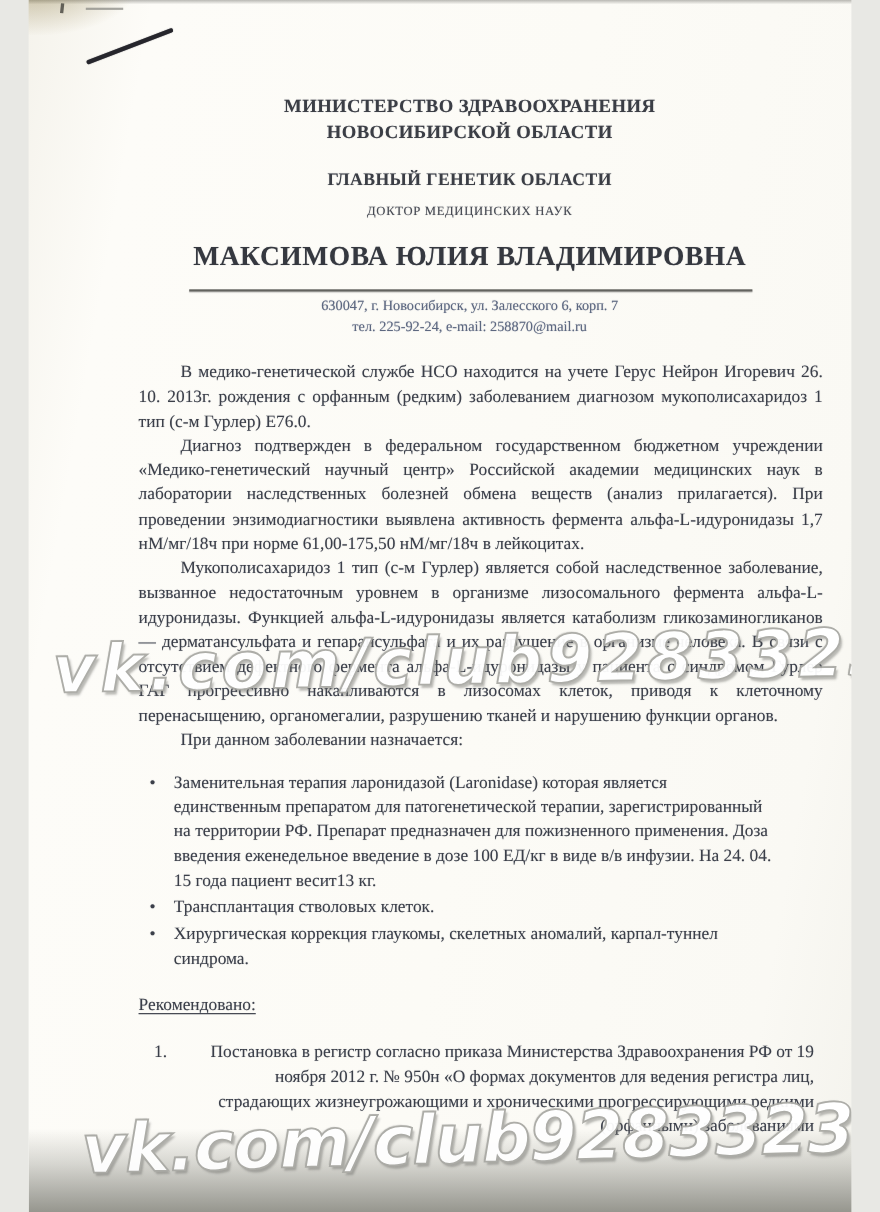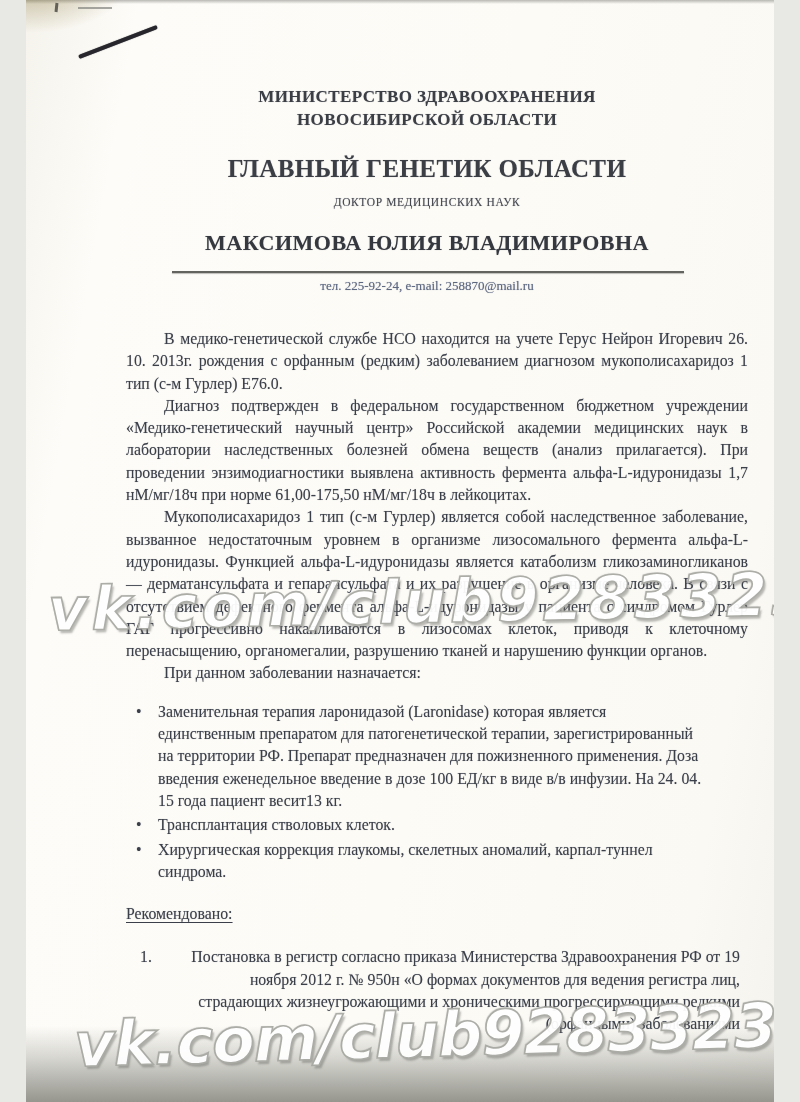--- a/index.html
+++ b/index.html
@@ -15,23 +15,23 @@
   .corner-smudge{position:absolute;top:-20px;left:-22px;width:120px;height:52px;
     background:radial-gradient(ellipse at 22% 12%,rgba(152,136,86,0.55),rgba(152,136,86,0) 72%);}
   .tiny-mark-a{position:absolute;top:3px;left:29px;width:3px;height:9px;background:#44423c;opacity:.8;transform:rotate(6deg);}
   .tiny-mark-b{position:absolute;top:7px;left:52px;width:34px;height:2px;background:#8a8a84;opacity:.75;}
   .pen-slash{position:absolute;top:40px;left:50px;width:84px;height:4px;border-radius:3px;
     background:#26262c;transform:rotate(-21deg);box-shadow:0 0 1px rgba(20,20,30,.6);}
   
   .letterhead{position:absolute;top:85px;left:118px;width:566px;text-align:center;color:#3b3e45;
     text-shadow:0 0 1px rgba(80,85,100,.45);}
   .ministry{font-weight:bold;font-size:17px;line-height:23px;letter-spacing:.4px;}
-  .chief-title{margin-top:24px;font-weight:bold;font-size:25px;letter-spacing:.4px;}
+  .chief-title{margin-top:24px;font-weight:bold;font-size:16px;letter-spacing:.4px;}
   .degree{font-size:11.5px;margin-top:13px;letter-spacing:.6px;color:#474a52;}
-  .person-name{margin-top:22px;font-weight:bold;font-size:22px;letter-spacing:.5px;color:#35383f;}
+  .person-name{margin-top:22px;font-weight:bold;font-size:25px;letter-spacing:.5px;color:#35383f;}
   .divider{margin:15px 0 4px 28px;width:512px;height:2px;background:#63635f;
     box-shadow:0 1px 1px rgba(0,0,0,.25);}
   .address{font-size:13px;line-height:18.5px;color:#5d6880;text-shadow:0 0 1px rgba(90,100,130,.5);}
   
   .body-text{position:absolute;top:328px;left:100px;width:622px;font-size:15.8px;line-height:22.3px;
     color:#3b3f49;text-align:justify;text-shadow:0 0 1px rgba(85,90,108,.42);}
   .body-text p{margin:0;text-indent:38px;}
   .bullets{margin:16px 0 0 0;padding:0;list-style:none;text-align:left;}
   .bullets li{display:flex;margin:0 0 2px 0;}
   .bullets .marker{flex:none;width:32px;padding-left:10px;box-sizing:border-box;}
@@ -65,20 +65,21 @@
   <header class="letterhead">
     <div class="ministry">
       <div>МИНИСТЕРСТВО ЗДРАВООХРАНЕНИЯ</div>
       <div>НОВОСИБИРСКОЙ ОБЛАСТИ</div>
     </div>
     <div class="chief-title">ГЛАВНЫЙ ГЕНЕТИК ОБЛАСТИ</div>
     <div class="degree">ДОКТОР МЕДИЦИНСКИХ НАУК</div>
     <div class="person-name">МАКСИМОВА ЮЛИЯ ВЛАДИМИРОВНА</div>
     <div class="divider"></div>
     <div class="address">
+      <div>630047, г. Новосибирск, ул. Залесского 6, корп. 7</div>
       <div>тел. 225-92-24, e-mail: 258870@mail.ru</div>
     </div>
   </header>
 
   <main class="body-text">
     <p>В медико-генетической службе НСО находится на учете Герус Нейрон Игоревич  26. 10. 2013г. рождения с орфанным (редким) заболеванием диагнозом мукополисахаридоз 1 тип (с-м Гурлер) Е76.0.</p>
     <p>Диагноз подтвержден в федеральном государственном бюджетном учреждении «Медико-генетический научный центр» Российской академии медицинских наук  в лаборатории наследственных болезней обмена веществ (анализ прилагается). При проведении энзимодиагностики выявлена активность фермента альфа-L-идуронидазы 1,7 нМ/мг/18ч при норме 61,00-175,50 нМ/мг/18ч в лейкоцитах.</p>
     <p>Мукополисахаридоз 1 тип (с-м Гурлер) является собой наследственное заболевание, вызванное недостаточным уровнем в организме лизосомального фермента альфа-L-идуронидазы. Функцией альфа-L-идуронидазы является катаболизм гликозаминогликанов — дерматансульфата и гепарансульфата и их разрушение в организме человека. В связи с отсутствием дефектного фермента альфа-L-идуронидазы у пациента с синдромом Гурлер ГАГ прогрессивно накапливаются в лизосомах клеток, приводя к клеточному перенасыщению, органомегалии, разрушению тканей и нарушению функции органов.</p>
     <p>При данном заболевании назначается:</p>
 

